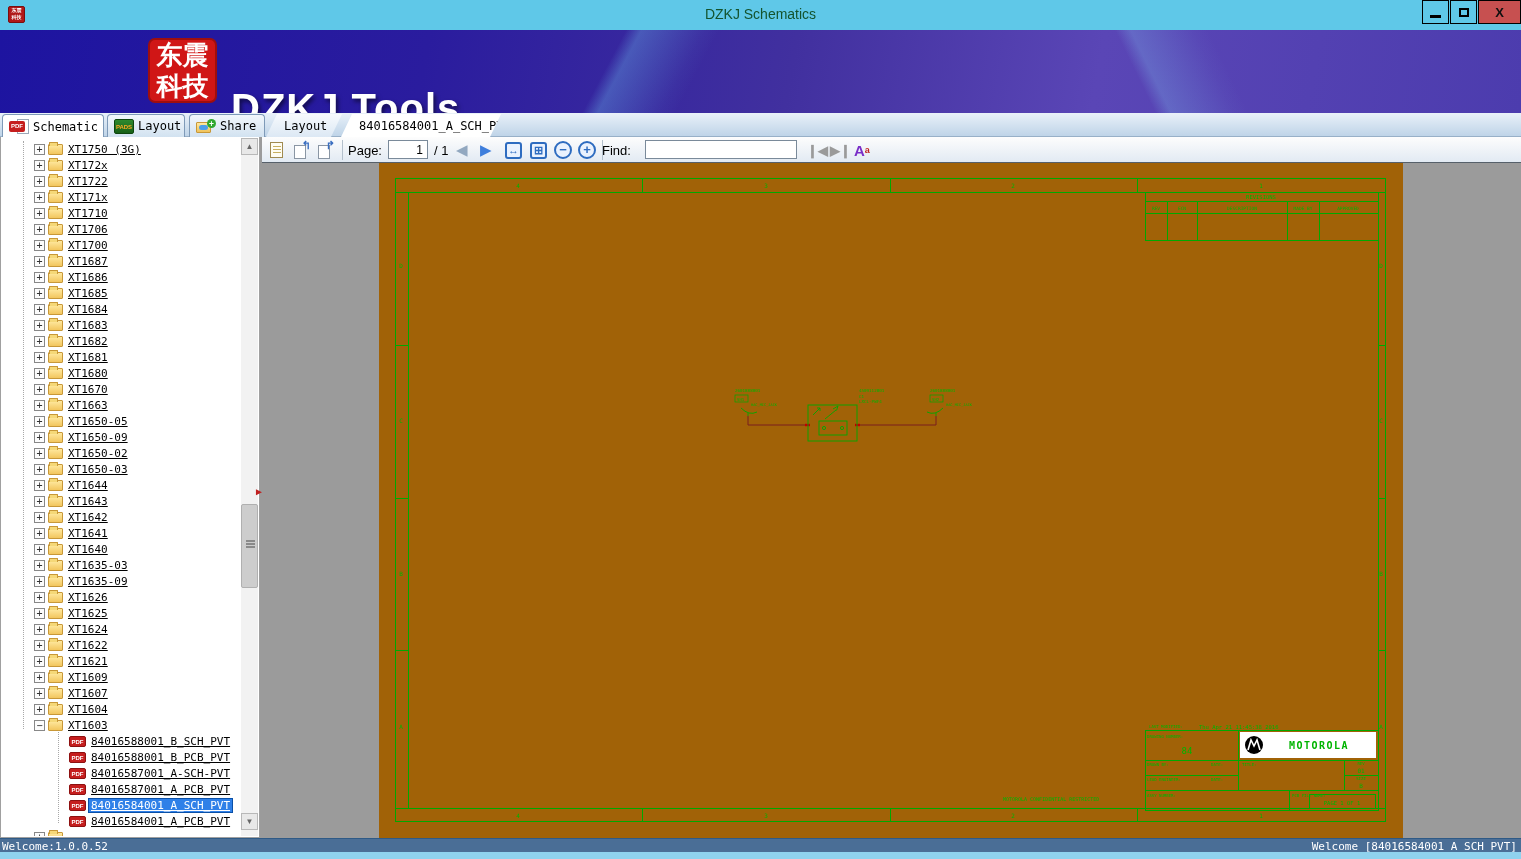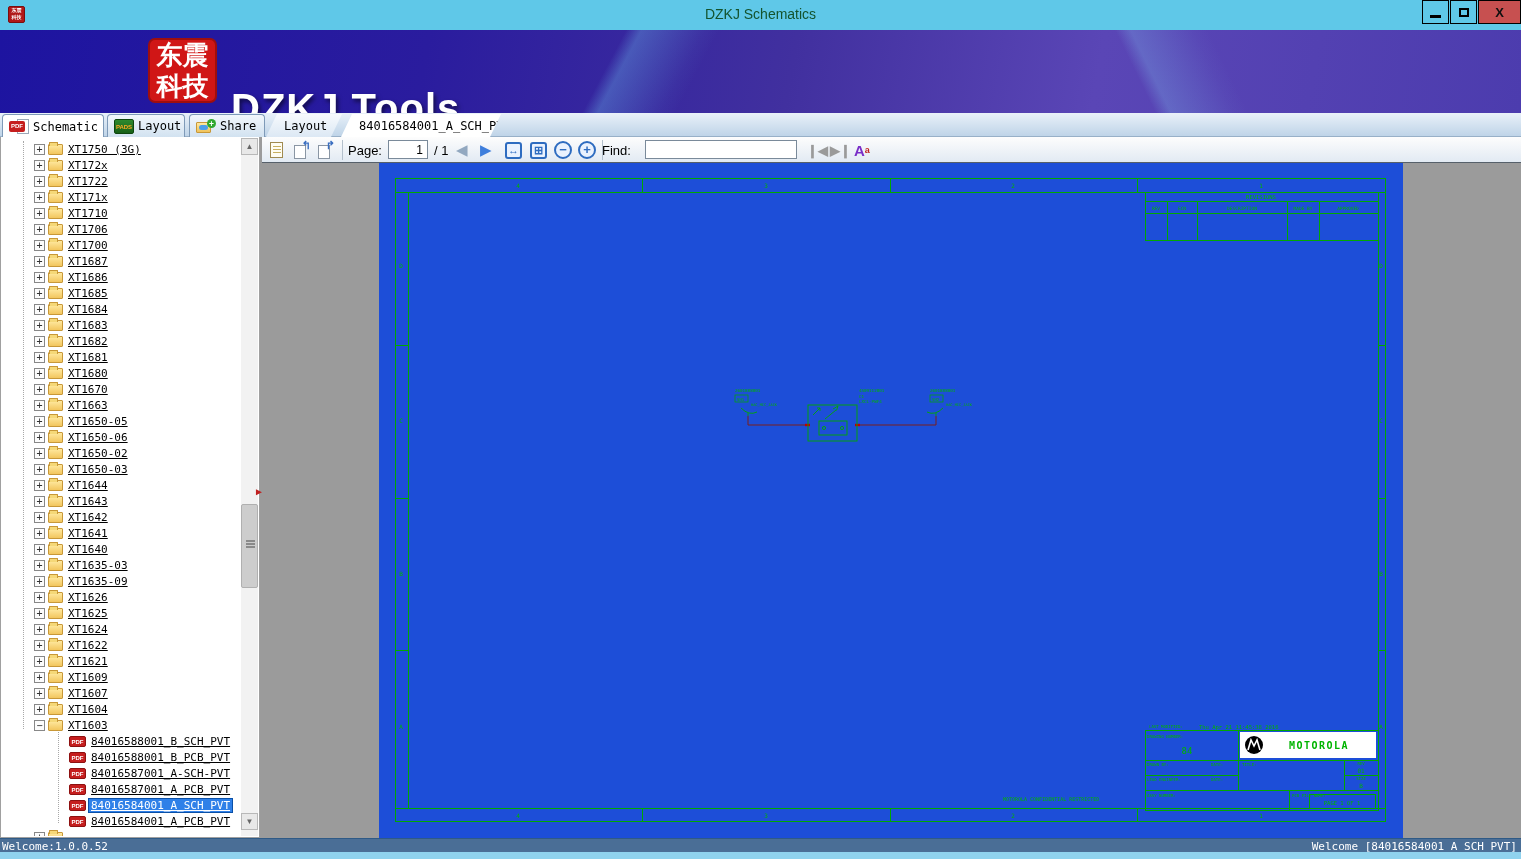--- a/index.html
+++ b/index.html
@@ -86,21 +86,21 @@
   #find-input { width:152px; }
   .navarr { font-size:15px; line-height:26px; cursor:pointer; }
   .bluebox { width:17px; height:17px; border:2px solid #2E6CC0; border-radius:3px; background:#EAF2FE; color:#2E6CC0; font-size:11px; font-weight:bold; text-align:center; line-height:13px; cursor:pointer; }
   .bluecirc { width:18px; height:18px; border:2px solid #2E6CC0; border-radius:50%; background:#EAF2FE; color:#2E6CC0; font-size:13px; font-weight:bold; text-align:center; line-height:14px; cursor:pointer; }
   .findnav { color:#9A9A9A; font-size:13px; font-weight:bold; cursor:pointer; }
   #matchcase { font-size:15px; font-weight:bold; color:#7A2EC8; cursor:pointer; }
   #matchcase sup { font-size:9px; color:#C02020; }
 
   
   #viewer { position:absolute; left:262px; top:163px; width:1259px; height:675px; background:#9B9B9B; overflow:hidden; }
-  #pdfpage { position:absolute; left:117px; top:0; width:1024px; height:675px; background:#1d4ed8; }
+  #pdfpage { position:absolute; left:117px; top:0; width:1024px; height:675px; background:#a16207; }
 
   
   #statusbar { position:absolute; left:0; top:838px; width:1521px; height:14px; background:#4A6E96; border-top:1px solid #2F5A86; color:#fff; font-family:"DejaVu Sans Mono",monospace; font-size:11px; }
   #statusbar .left { position:absolute; left:2px; top:1px; }
   #statusbar .right { position:absolute; right:4px; top:1px; }
   #statusstrip { position:absolute; left:0; top:852px; width:1521px; height:7px; background:#8FD2EE; }
 
   svg text { font-family:"DejaVu Sans Mono",monospace; fill:#00B400; }
 </style>
 </head>
@@ -244,21 +244,21 @@
         <span class="tlabel">XT1663</span>
       </div>
       <div class="trow">
         <span class="texp">+</span>
         <span class="tfold"></span>
         <span class="tlabel">XT1650-05</span>
       </div>
       <div class="trow">
         <span class="texp">+</span>
         <span class="tfold"></span>
-        <span class="tlabel">XT1650-06</span>
+        <span class="tlabel">XT1650-09</span>
       </div>
       <div class="trow">
         <span class="texp">+</span>
         <span class="tfold"></span>
         <span class="tlabel">XT1650-02</span>
       </div>
       <div class="trow">
         <span class="texp">+</span>
         <span class="tfold"></span>
         <span class="tlabel">XT1650-03</span>

